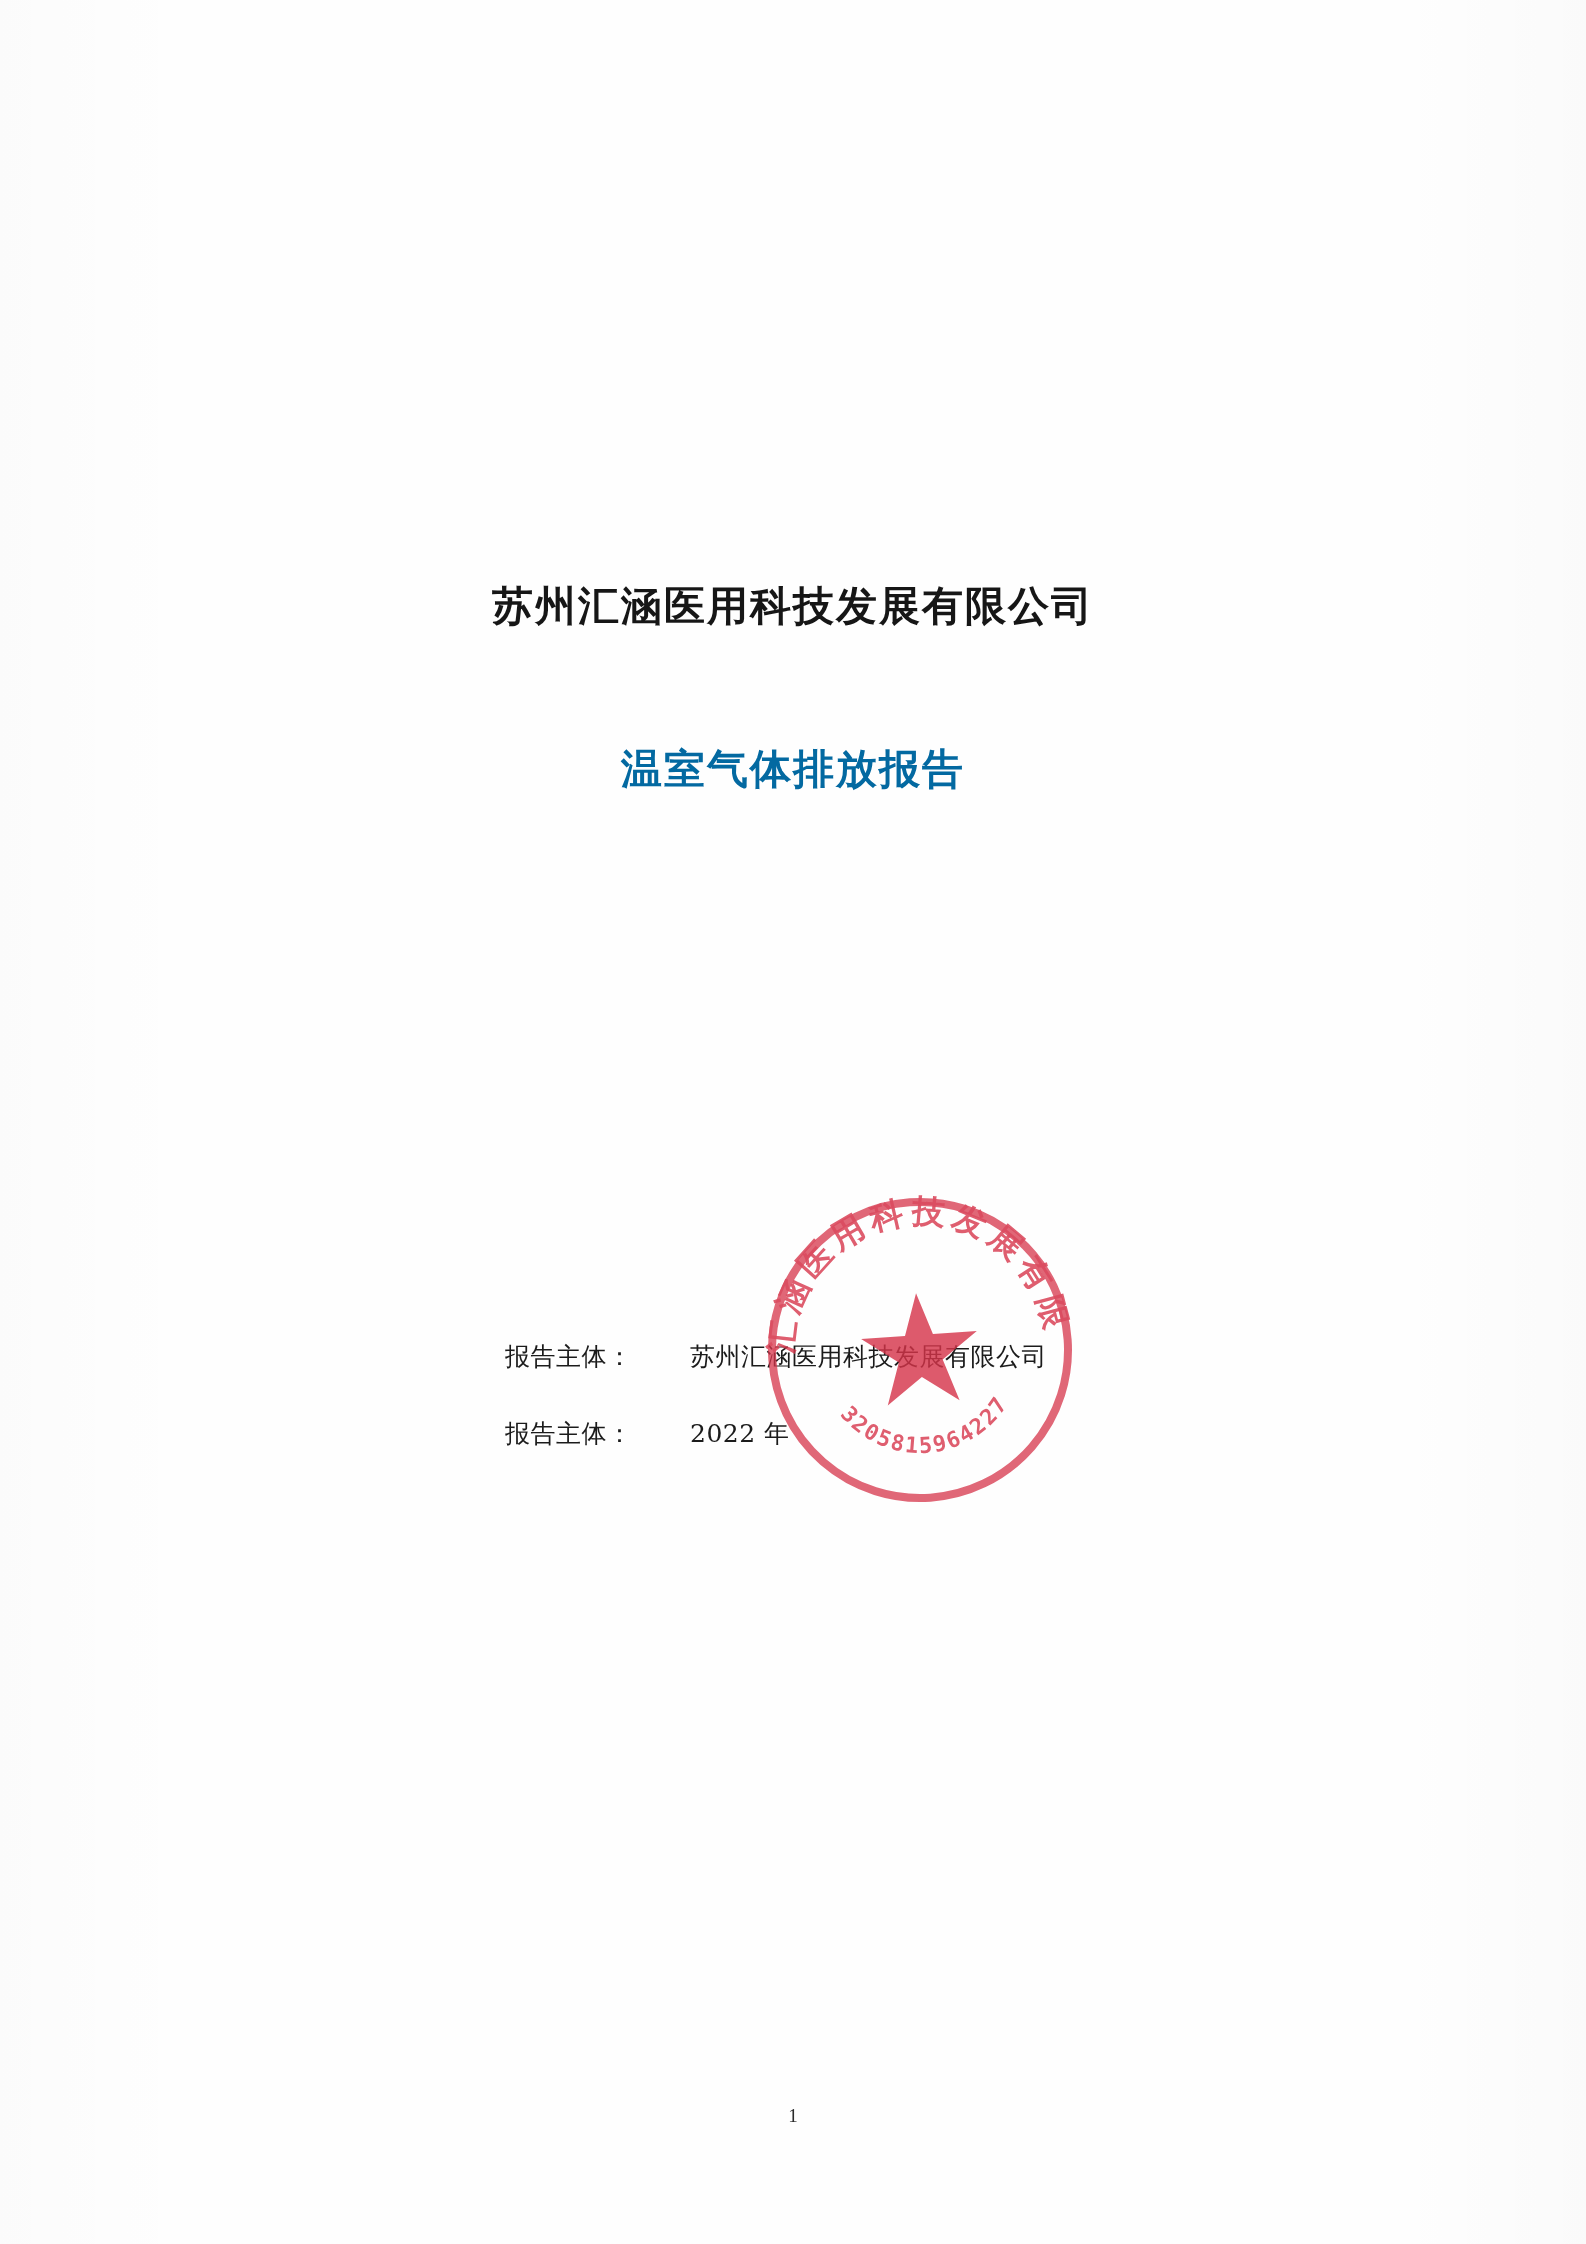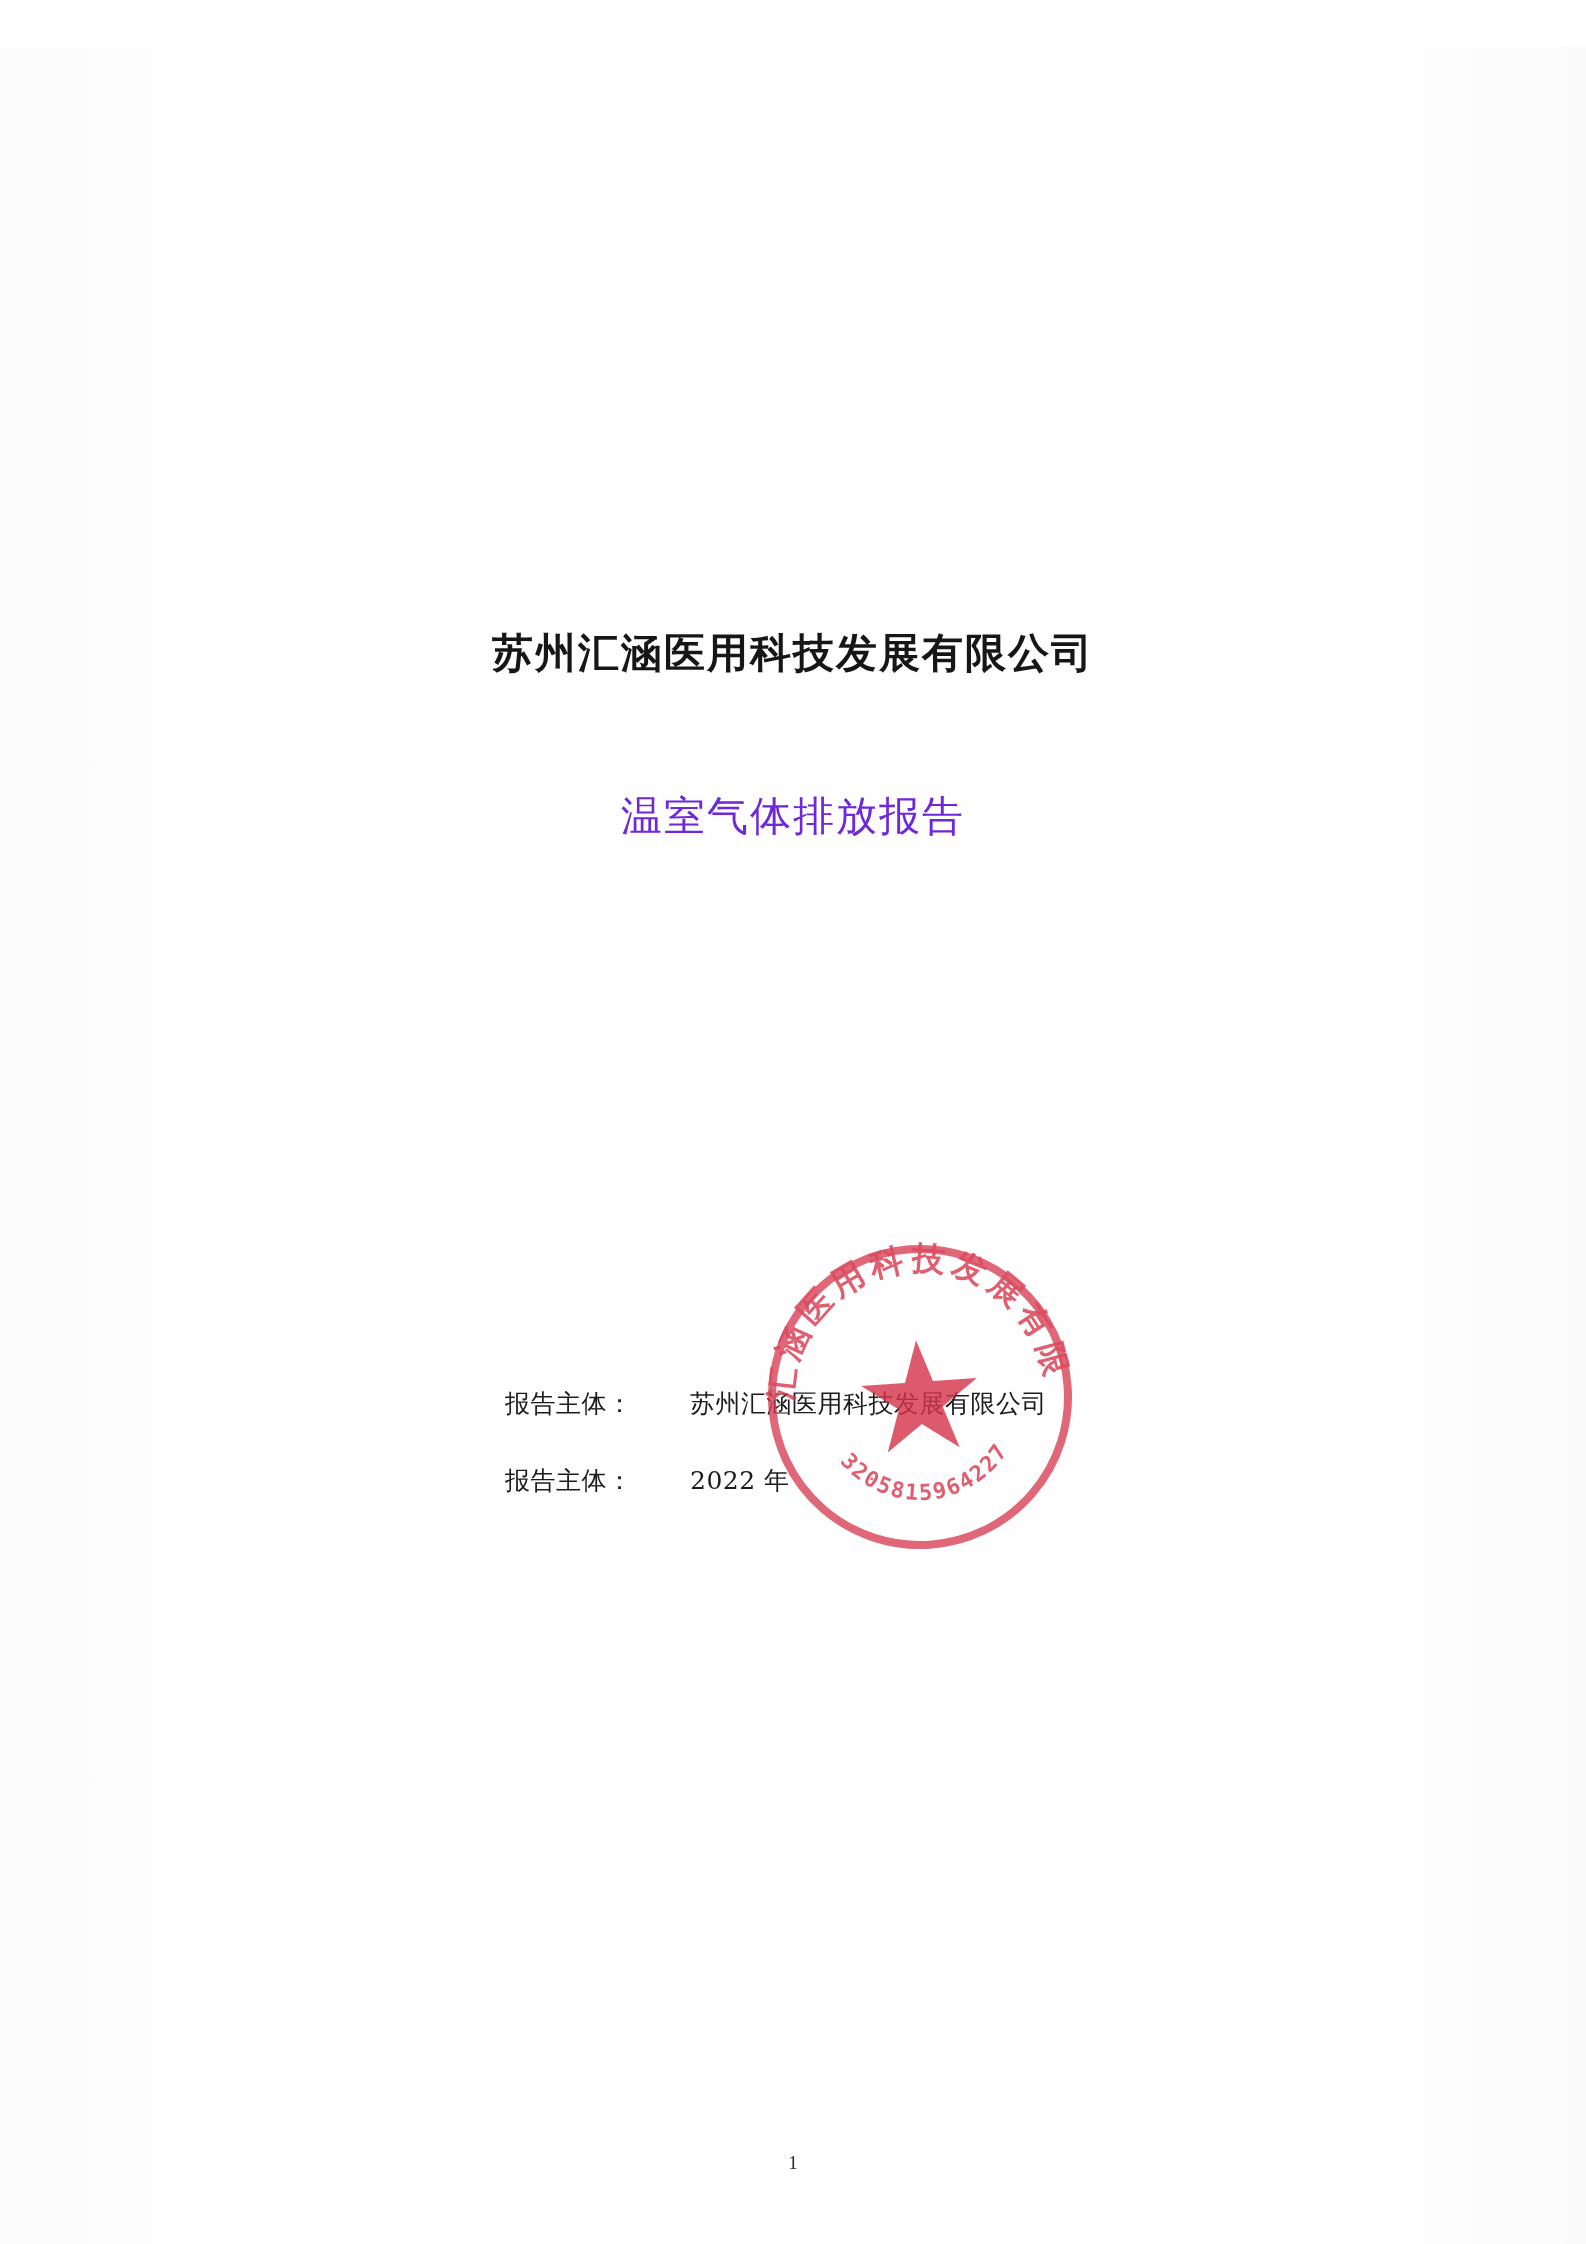--- a/index.html
+++ b/index.html
@@ -12,21 +12,20 @@
     height: 2244px;
     position: relative;
     font-family: "Liberation Serif", serif;
     color: #1a1a1a;
     overflow: hidden;
   }
   .page {
     position: absolute;
     inset: 0;
     background: #fefefe;
-    margin-top: 47px;
   }
   
   .page::before {
     content: "";
     position: absolute;
     inset: 0;
     background:
       linear-gradient(90deg, rgba(0,0,0,0.012) 0%, rgba(0,0,0,0) 12%, rgba(0,0,0,0) 88%, rgba(0,0,0,0.015) 100%);
     pointer-events: none;
   }
@@ -42,23 +41,23 @@
     font-size: 41px;
     font-weight: 700;
     letter-spacing: 2px;
     color: #161616;
     line-height: 1.3;
   }
   .doc-title-2 {
     margin-top: 110px;
     font-family: "DejaVu Serif", "Liberation Serif", serif;
     font-size: 41px;
-    font-weight: 400;
+    font-weight: 700;
     letter-spacing: 2px;
-    color: #6d28d9;
+    color: #0369a1;
     line-height: 1.3;
   }
   .meta-block {
     position: absolute;
     left: 505px;
     top: 1340px;
     width: 800px;
   }
   .meta-row {
     display: flex;

